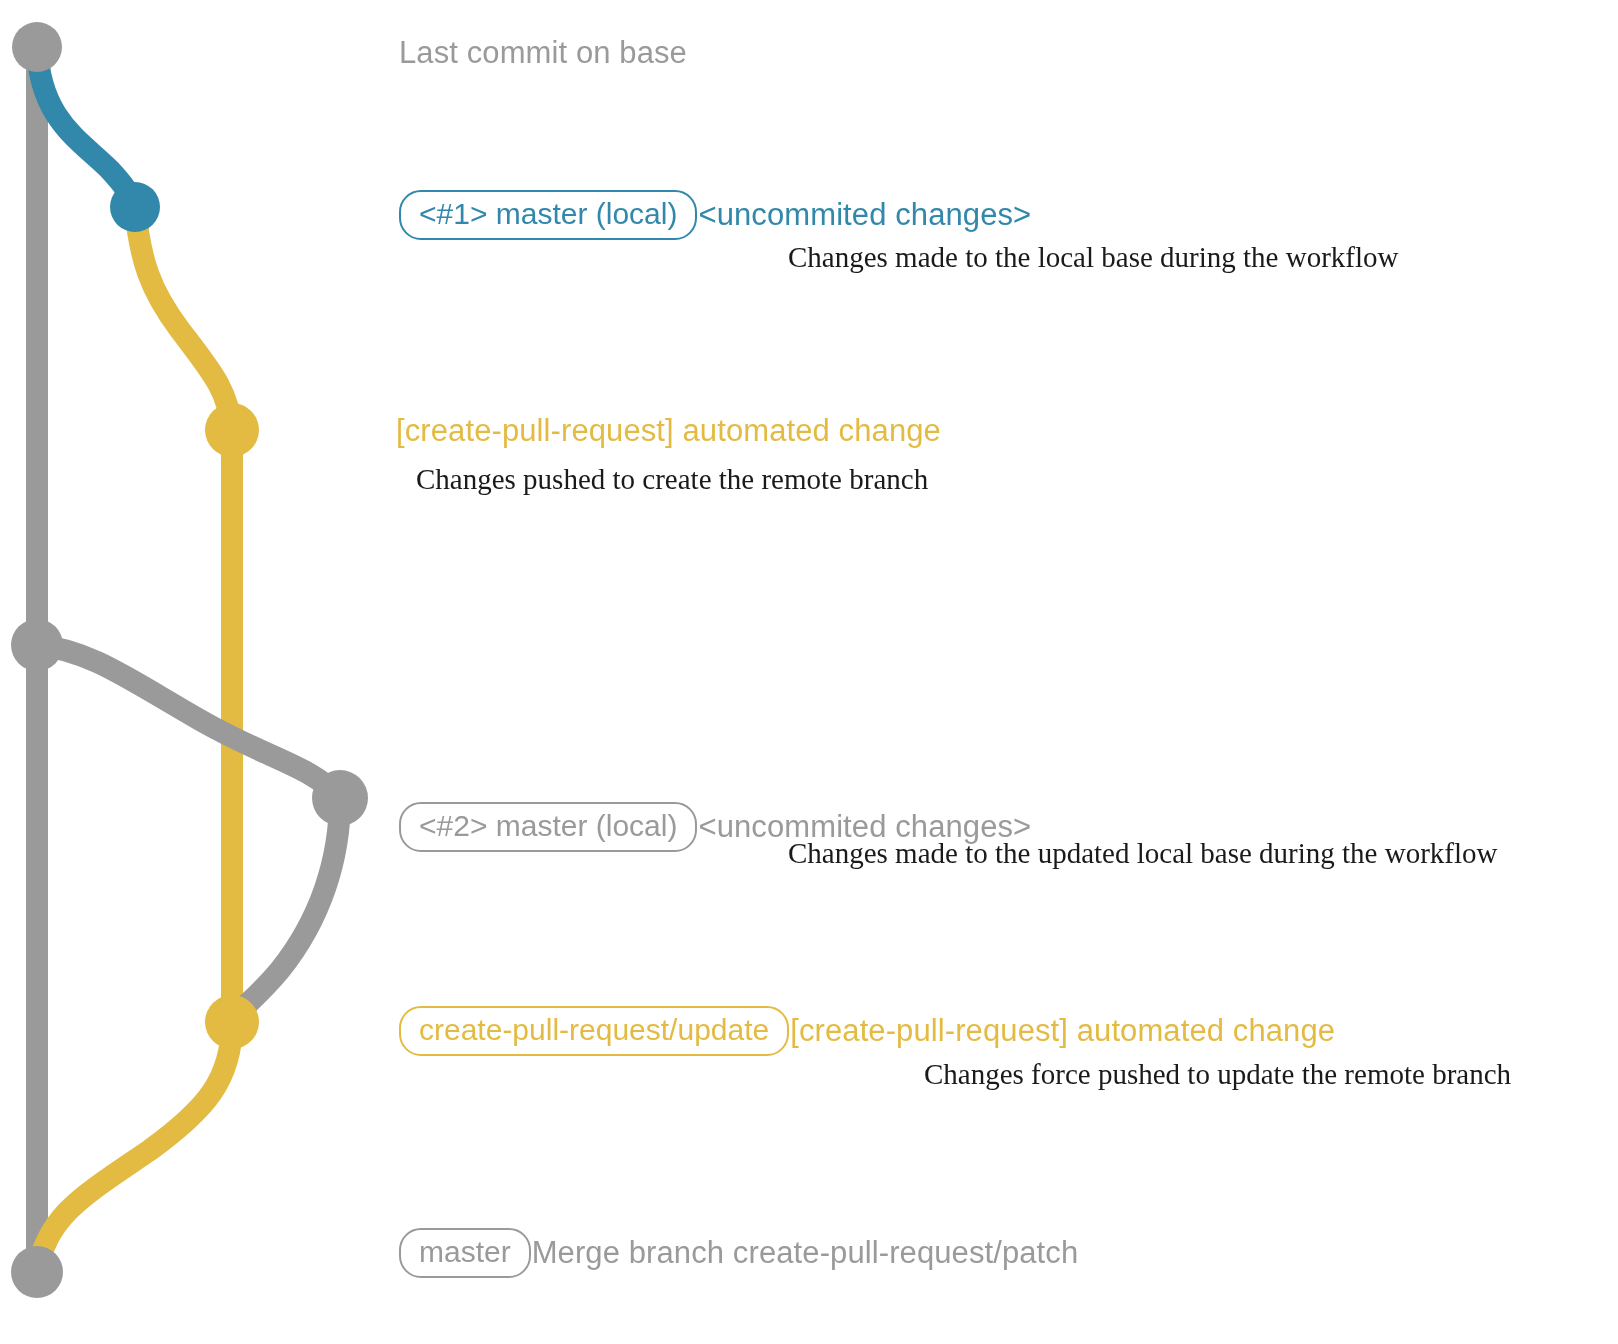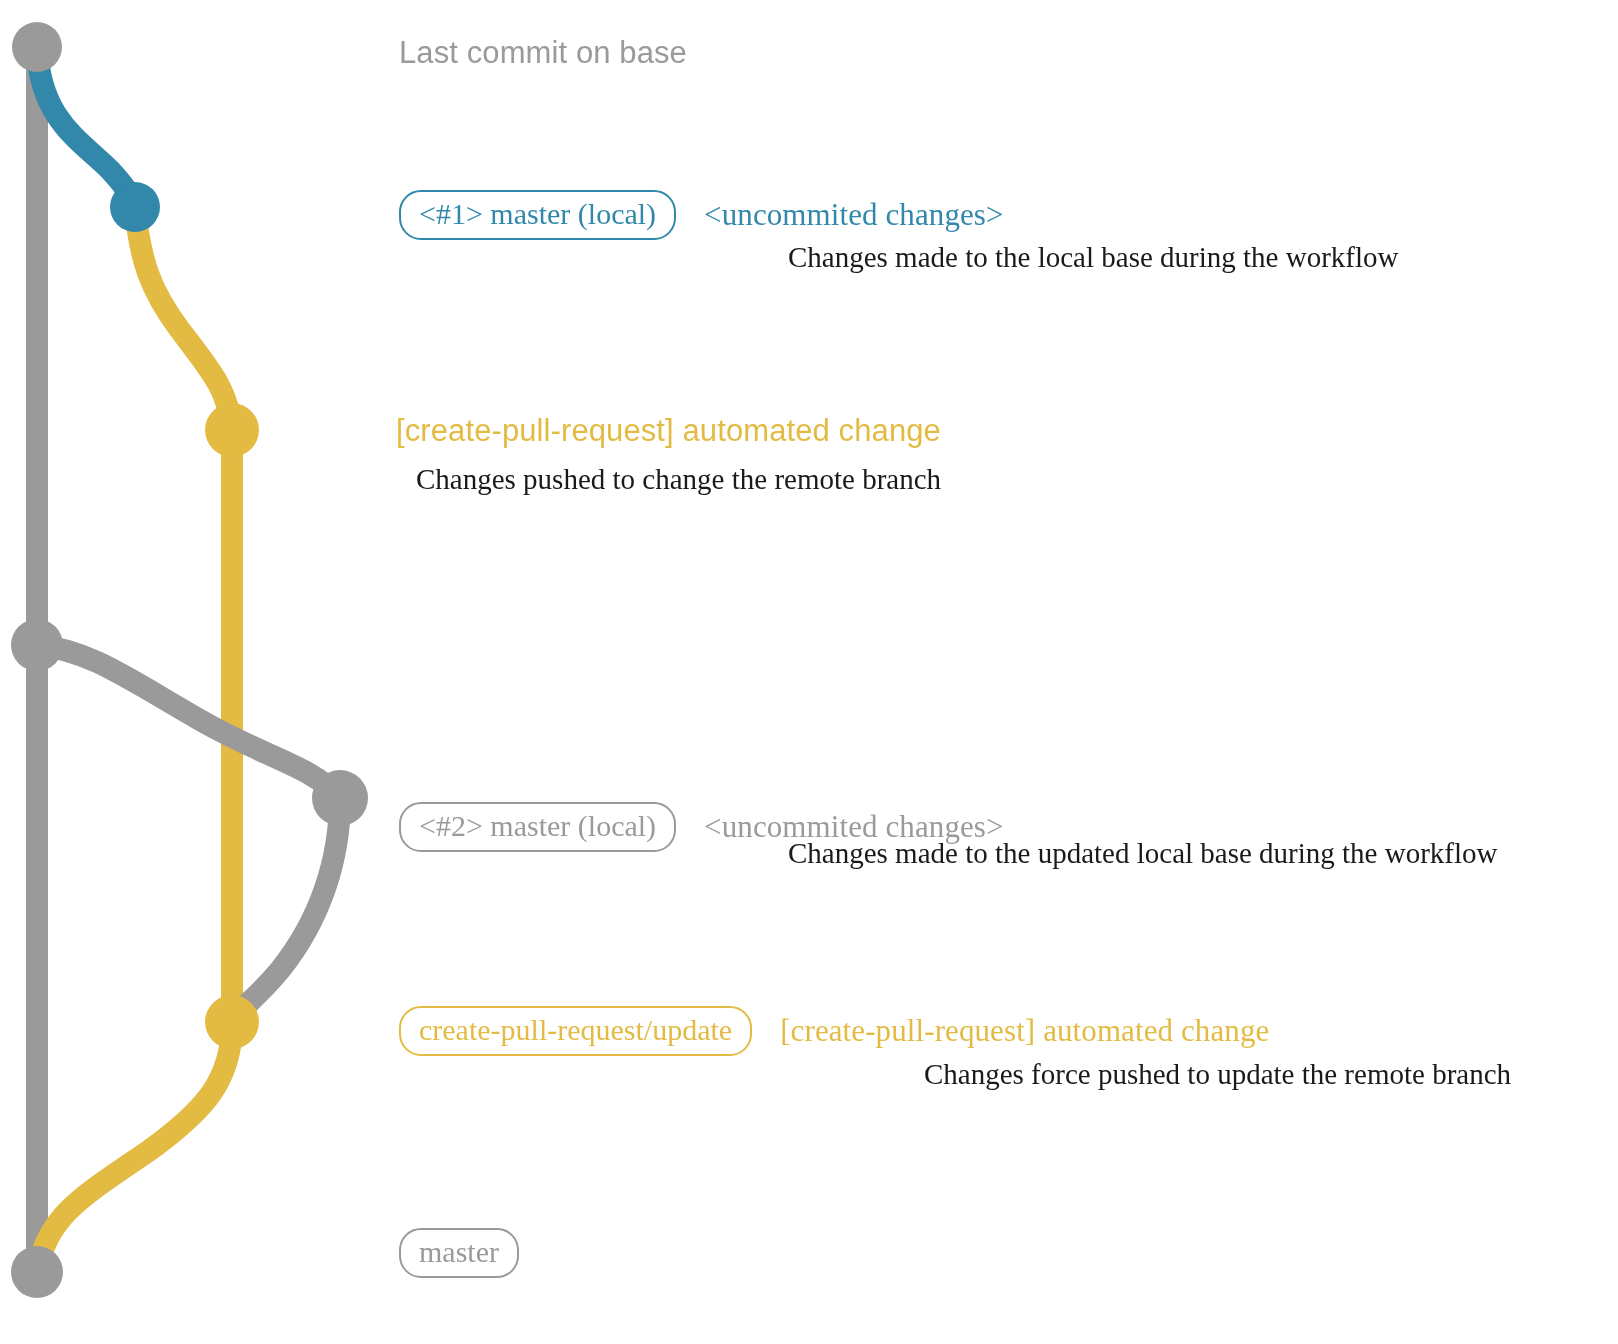--- a/index.html
+++ b/index.html
@@ -76,22 +76,21 @@
     position: absolute;
     font-family: "Liberation Serif", serif;
     font-size: 29px;
     color: #1a1a1a;
     white-space: nowrap;
   }
 
   .badge-wrap {
     display: flex;
     align-items: center;
-    gap: 28px;
-    font-family: Liberation Serif, serif;
+    gap: 1px;
   }
 </style>
 </head>
 <body>
 
 <svg id="graph-canvas" viewBox="0 0 400 1344" width="400" height="1344">
 
   <path d="M 37 47 L 37 1272" fill="none" stroke="#9a9a9a" stroke-width="22" stroke-linecap="round"></path>
 
   <path d="M 37 47 C 40 120, 80 140, 110 170 C 122 183, 130 193, 135 207" fill="none" stroke="#3288ab" stroke-width="22" stroke-linecap="round"></path>
@@ -122,21 +121,21 @@
     <div class="badge-wrap">
       <span class="pill blue">&lt;#1&gt; master (local)</span>
       <span class="subject blue">&lt;uncommited changes&gt;</span>
     </div>
   </div>
   <div class="desc" style="left:788px; top:241px;">Changes made to the local base during the workflow</div>
 
   <div class="row" style="left:396px; top:413px;">
     <span class="subject yellow">[create-pull-request] automated change</span>
   </div>
-  <div class="desc" style="left:416px; top:463px;">Changes pushed to change the remote branch</div>
+  <div class="desc" style="left:416px; top:463px;">Changes pushed to create the remote branch</div>
 
 
   <div class="row" style="left:399px; top:802px;">
     <div class="badge-wrap">
       <span class="pill grey">&lt;#2&gt; master (local)</span>
       <span class="subject grey">&lt;uncommited changes&gt;</span>
     </div>
   </div>
   <div class="desc" style="left:788px; top:837px;">Changes made to the updated local base during the workflow</div>
 
@@ -144,16 +143,17 @@
     <div class="badge-wrap">
       <span class="pill yellow">create-pull-request/update</span>
       <span class="subject yellow">[create-pull-request] automated change</span>
     </div>
   </div>
   <div class="desc" style="left:924px; top:1058px;">Changes force pushed to update the remote branch</div>
 
   <div class="row" style="left:399px; top:1228px;">
     <div class="badge-wrap">
       <span class="pill grey">master</span>
+      <span class="subject grey">Merge branch create-pull-request/patch</span>
     </div>
   </div>
 
 </div>
 
 </body></html>

